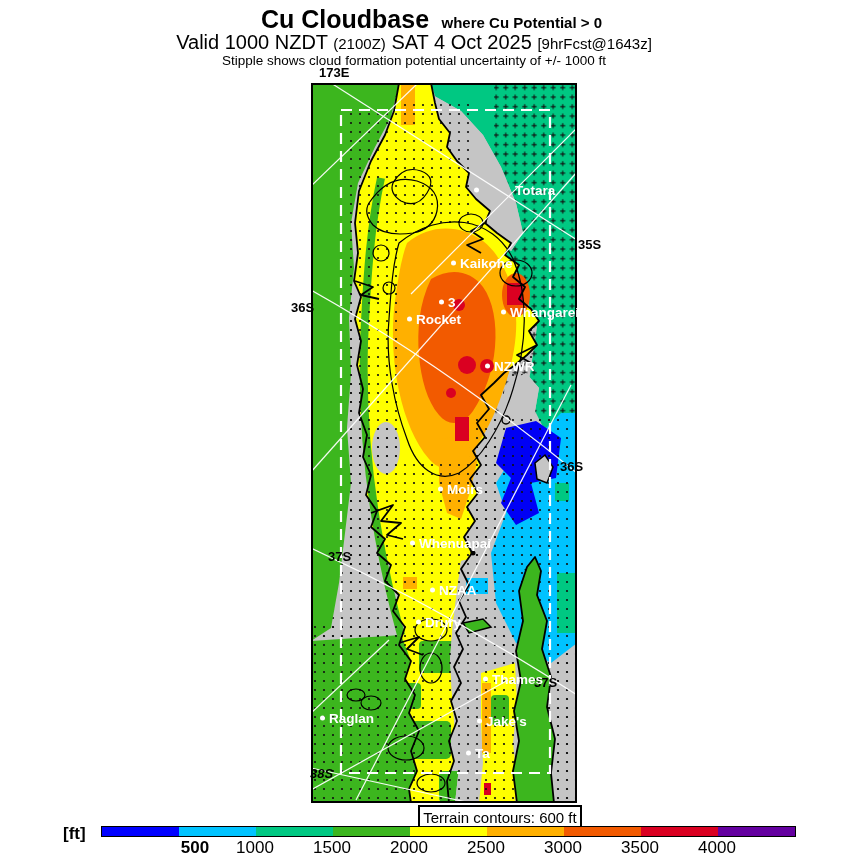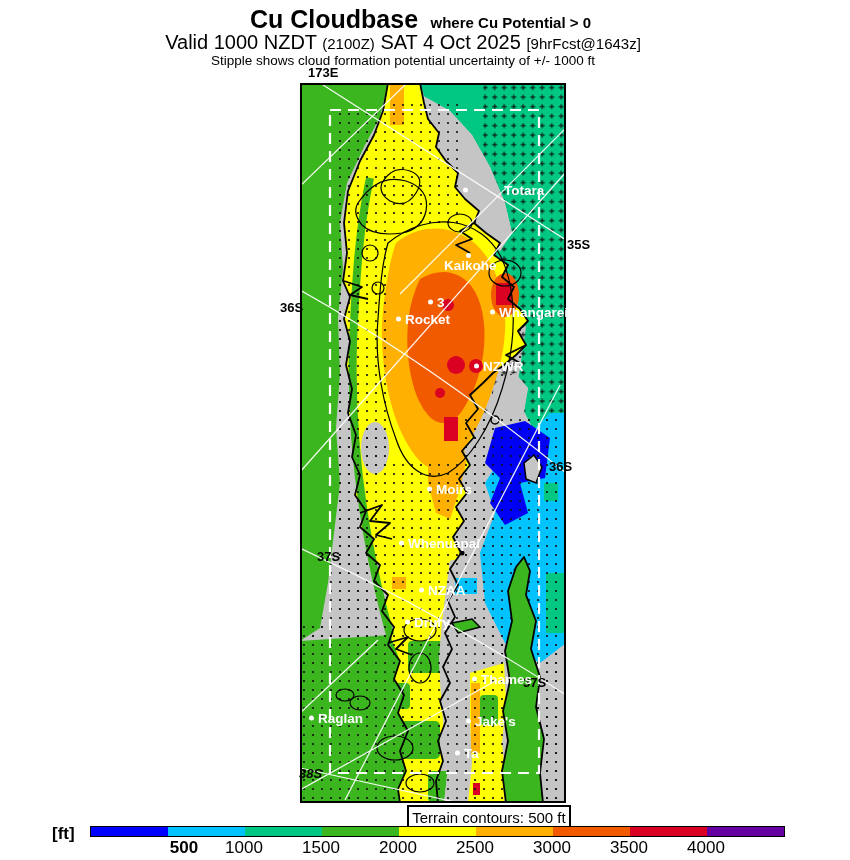--- a/index.html
+++ b/index.html
@@ -1,17 +1,17 @@
 <!DOCTYPE html>
 <html><head>
 <meta charset="utf-8">
 <style>
   html,body{margin:0;padding:0;background:#fff;}
   .page{position:relative;width:786px;height:860px;background:#fff;overflow:hidden;
-        font-family:"Liberation Sans",sans-serif;color:#000;}
+        font-family:"Liberation Sans",sans-serif;color:#000;margin-left:11px;}
   
   .hline1{position:absolute;top:5px;left:55px;right:0;text-align:center;white-space:nowrap;}
   .hline1 .t1{font-size:25px;font-weight:bold;}
   .hline1 .t2{font-size:15px;font-weight:bold;margin-left:8px;}
   .hline2{position:absolute;top:31px;left:30px;right:10px;text-align:center;white-space:nowrap;font-size:20px;}
   .hline2 .sm{font-size:15px;}
   .hline3{position:absolute;top:53px;left:30px;right:10px;text-align:center;font-size:13.5px;}
   
   .map-svg{position:absolute;left:300px;top:83px;width:266px;height:720px;}
   .overlay{position:absolute;inset:0;pointer-events:none;}
@@ -176,21 +176,21 @@
       <div class="grid-label" style="left: 567px; top: 244px;">35S</div>
       <div class="grid-label" style="left: 280px; top: 307px;">36S</div>
       <div class="grid-label" style="left: 549px; top: 466px;">36S</div>
       <div class="grid-label" style="left: 317px; top: 556px;">37S</div>
       <div class="grid-label" style="left: 523px; top: 682px;">37S</div>
       <div class="grid-label" style="left: 299px; top: 773px; font-style: italic;">38S</div>
       <div class="site-label" style="left: 463px; top: 190px; gap: 32px;">
         <span class="dot"></span>
         <span class="txt">Totara</span>
       </div>
-      <div class="site-label" style="left: 440px; top: 263px; flex-direction: column;">
+      <div class="site-label" style="left: 440px; top: 263px;">
         <span class="dot"></span>
         <span class="txt">Kaikohe</span>
       </div>
       <div class="site-label" style="left: 428px; top: 302px;">
         <span class="dot"></span>
         <span class="txt">3</span>
       </div>
       <div class="site-label" style="left: 396px; top: 319px;">
         <span class="dot"></span>
         <span class="txt">Rocket</span>
@@ -230,21 +230,21 @@
       <div class="site-label" style="left: 466px; top: 721px;">
         <span class="dot"></span>
         <span class="txt">Jake's</span>
       </div>
       <div class="site-label" style="left: 455px; top: 753px;">
         <span class="dot"></span>
         <span class="txt">Ta</span>
       </div>
     </div>
 
-  <div class="terrain-note">Terrain contours: 500 ft</div>
+  <div class="terrain-note">Terrain contours: 600 ft</div>
 
   <div class="ft-label ft-left">[ft]</div>
   <div class="cbar" id="cbar-segs">
       <div class="seg" style="background: rgb(0, 0, 255);"></div>
       <div class="seg" style="background: rgb(0, 195, 255);"></div>
       <div class="seg" style="background: rgb(0, 200, 130);"></div>
       <div class="seg" style="background: rgb(60, 182, 30);"></div>
       <div class="seg" style="background: rgb(255, 255, 0);"></div>
       <div class="seg" style="background: rgb(255, 176, 0);"></div>
       <div class="seg" style="background: rgb(242, 90, 0);"></div>

